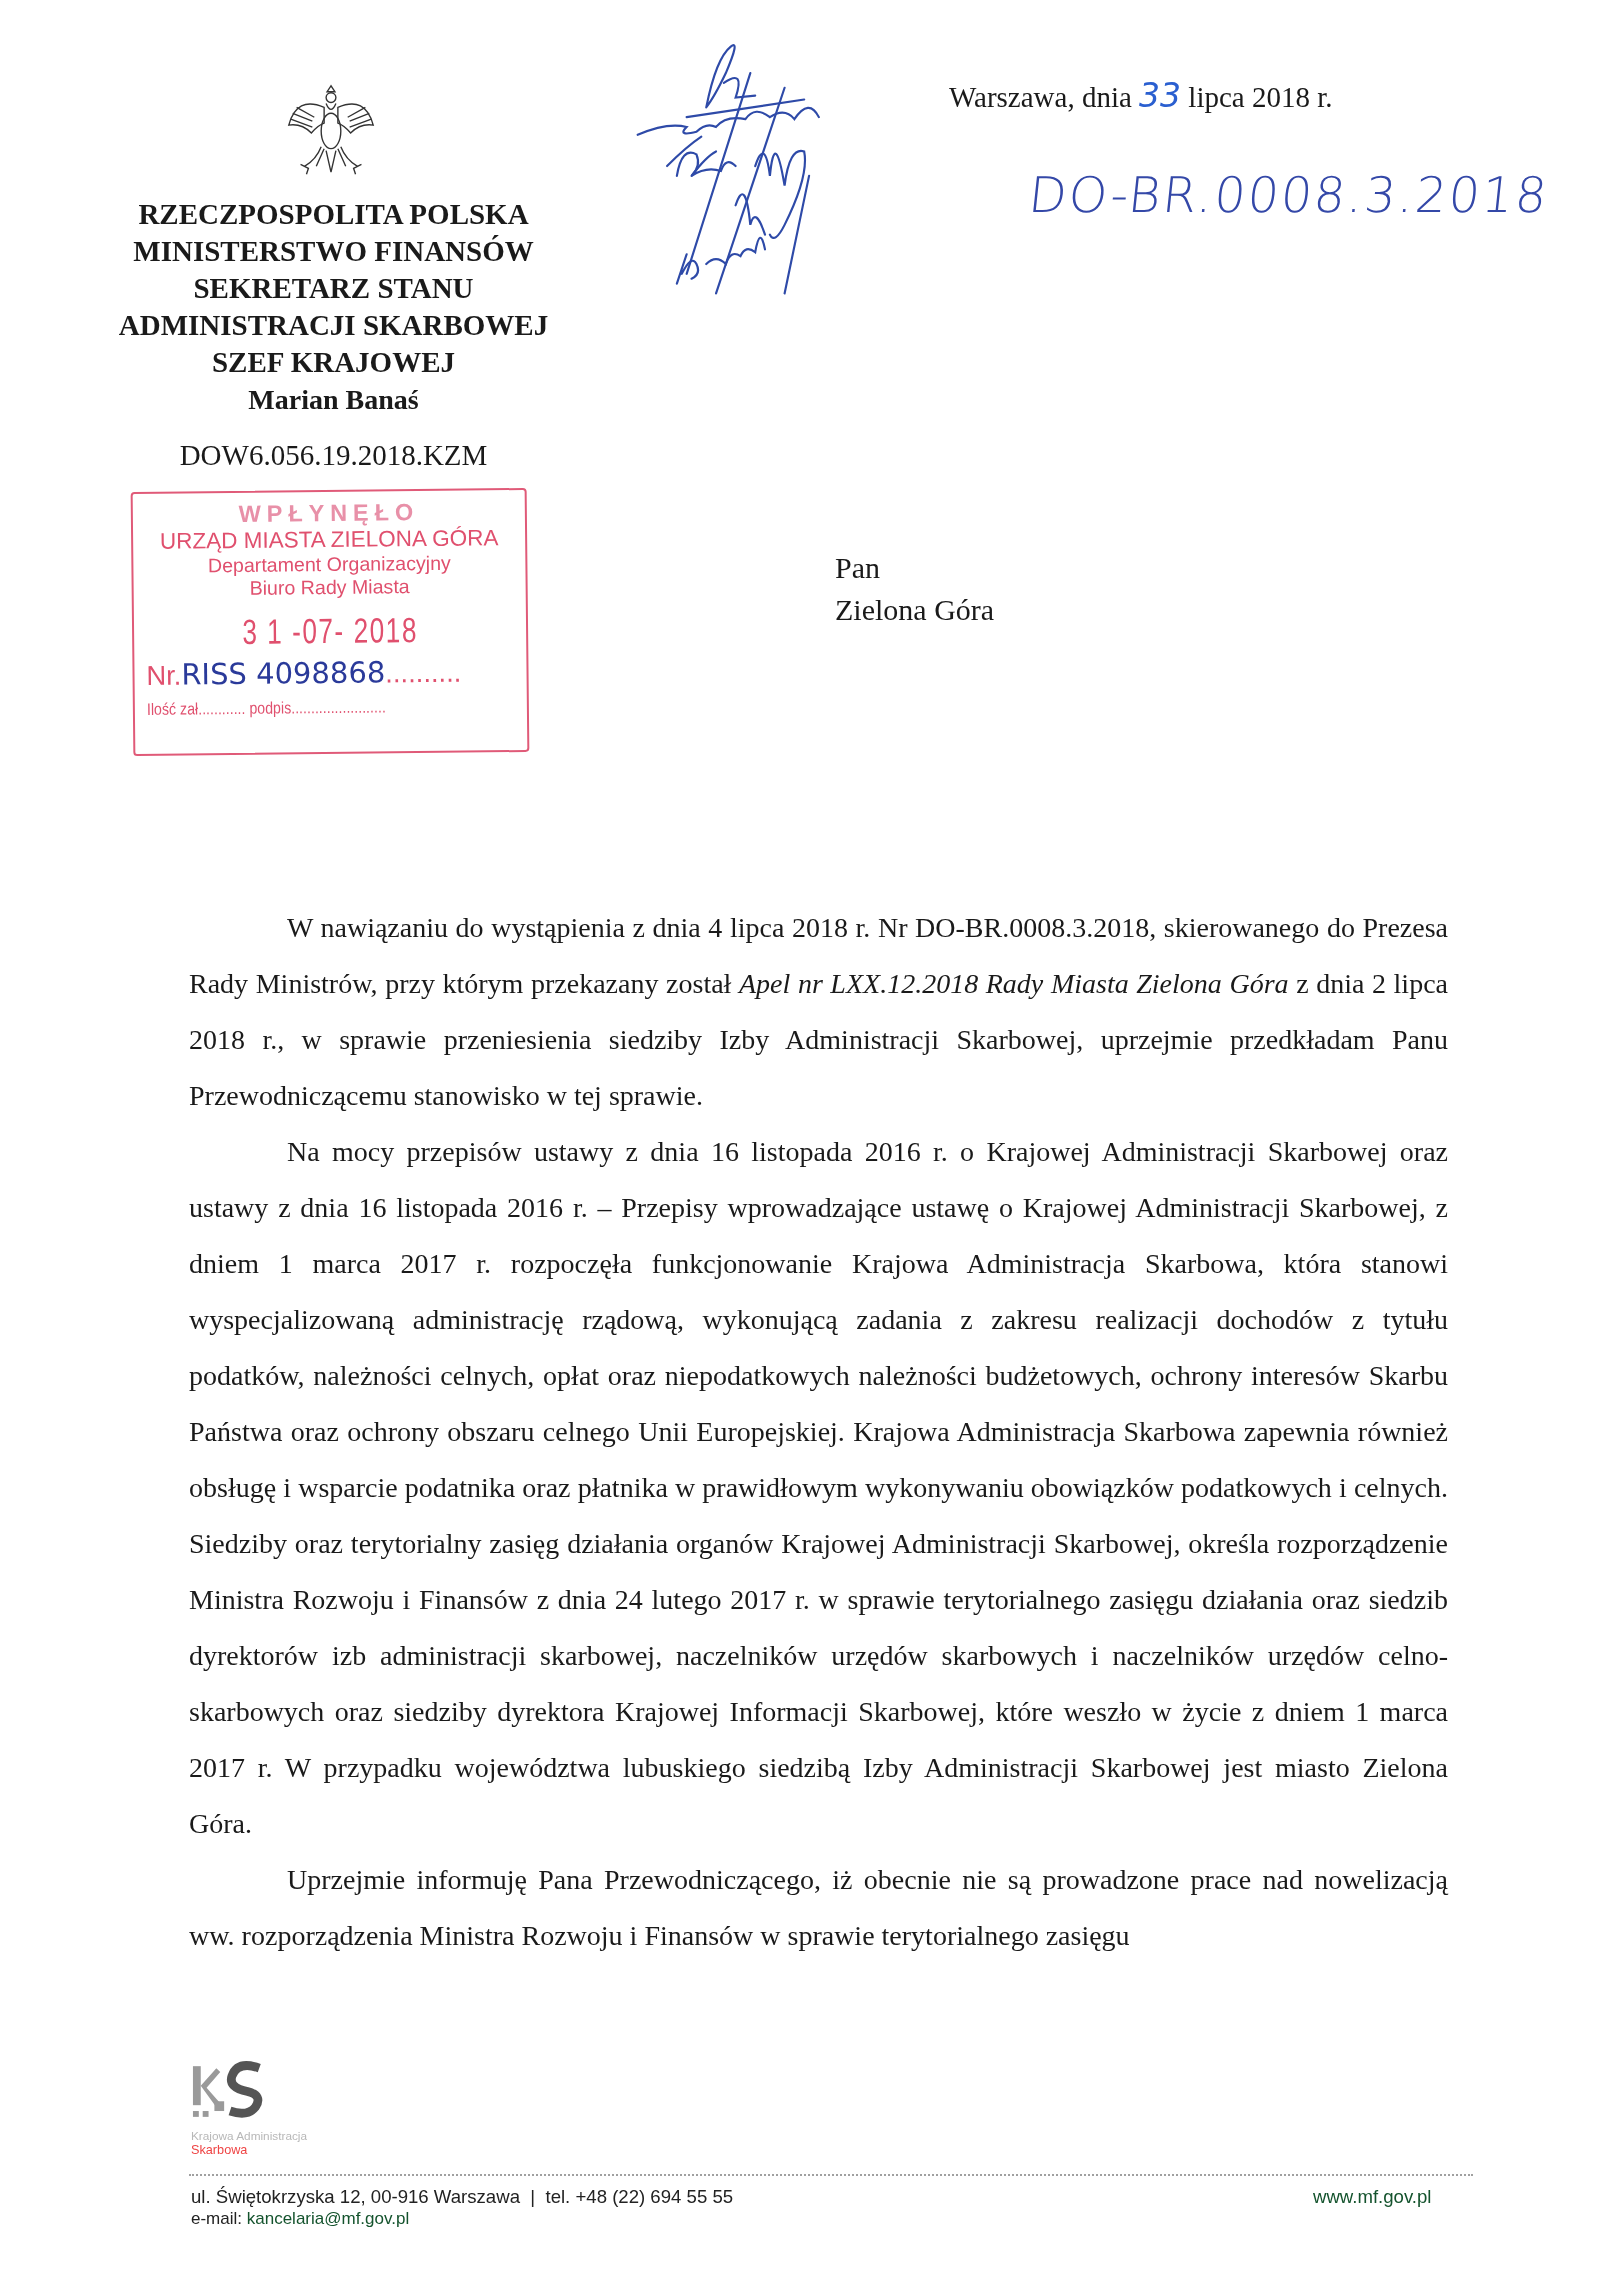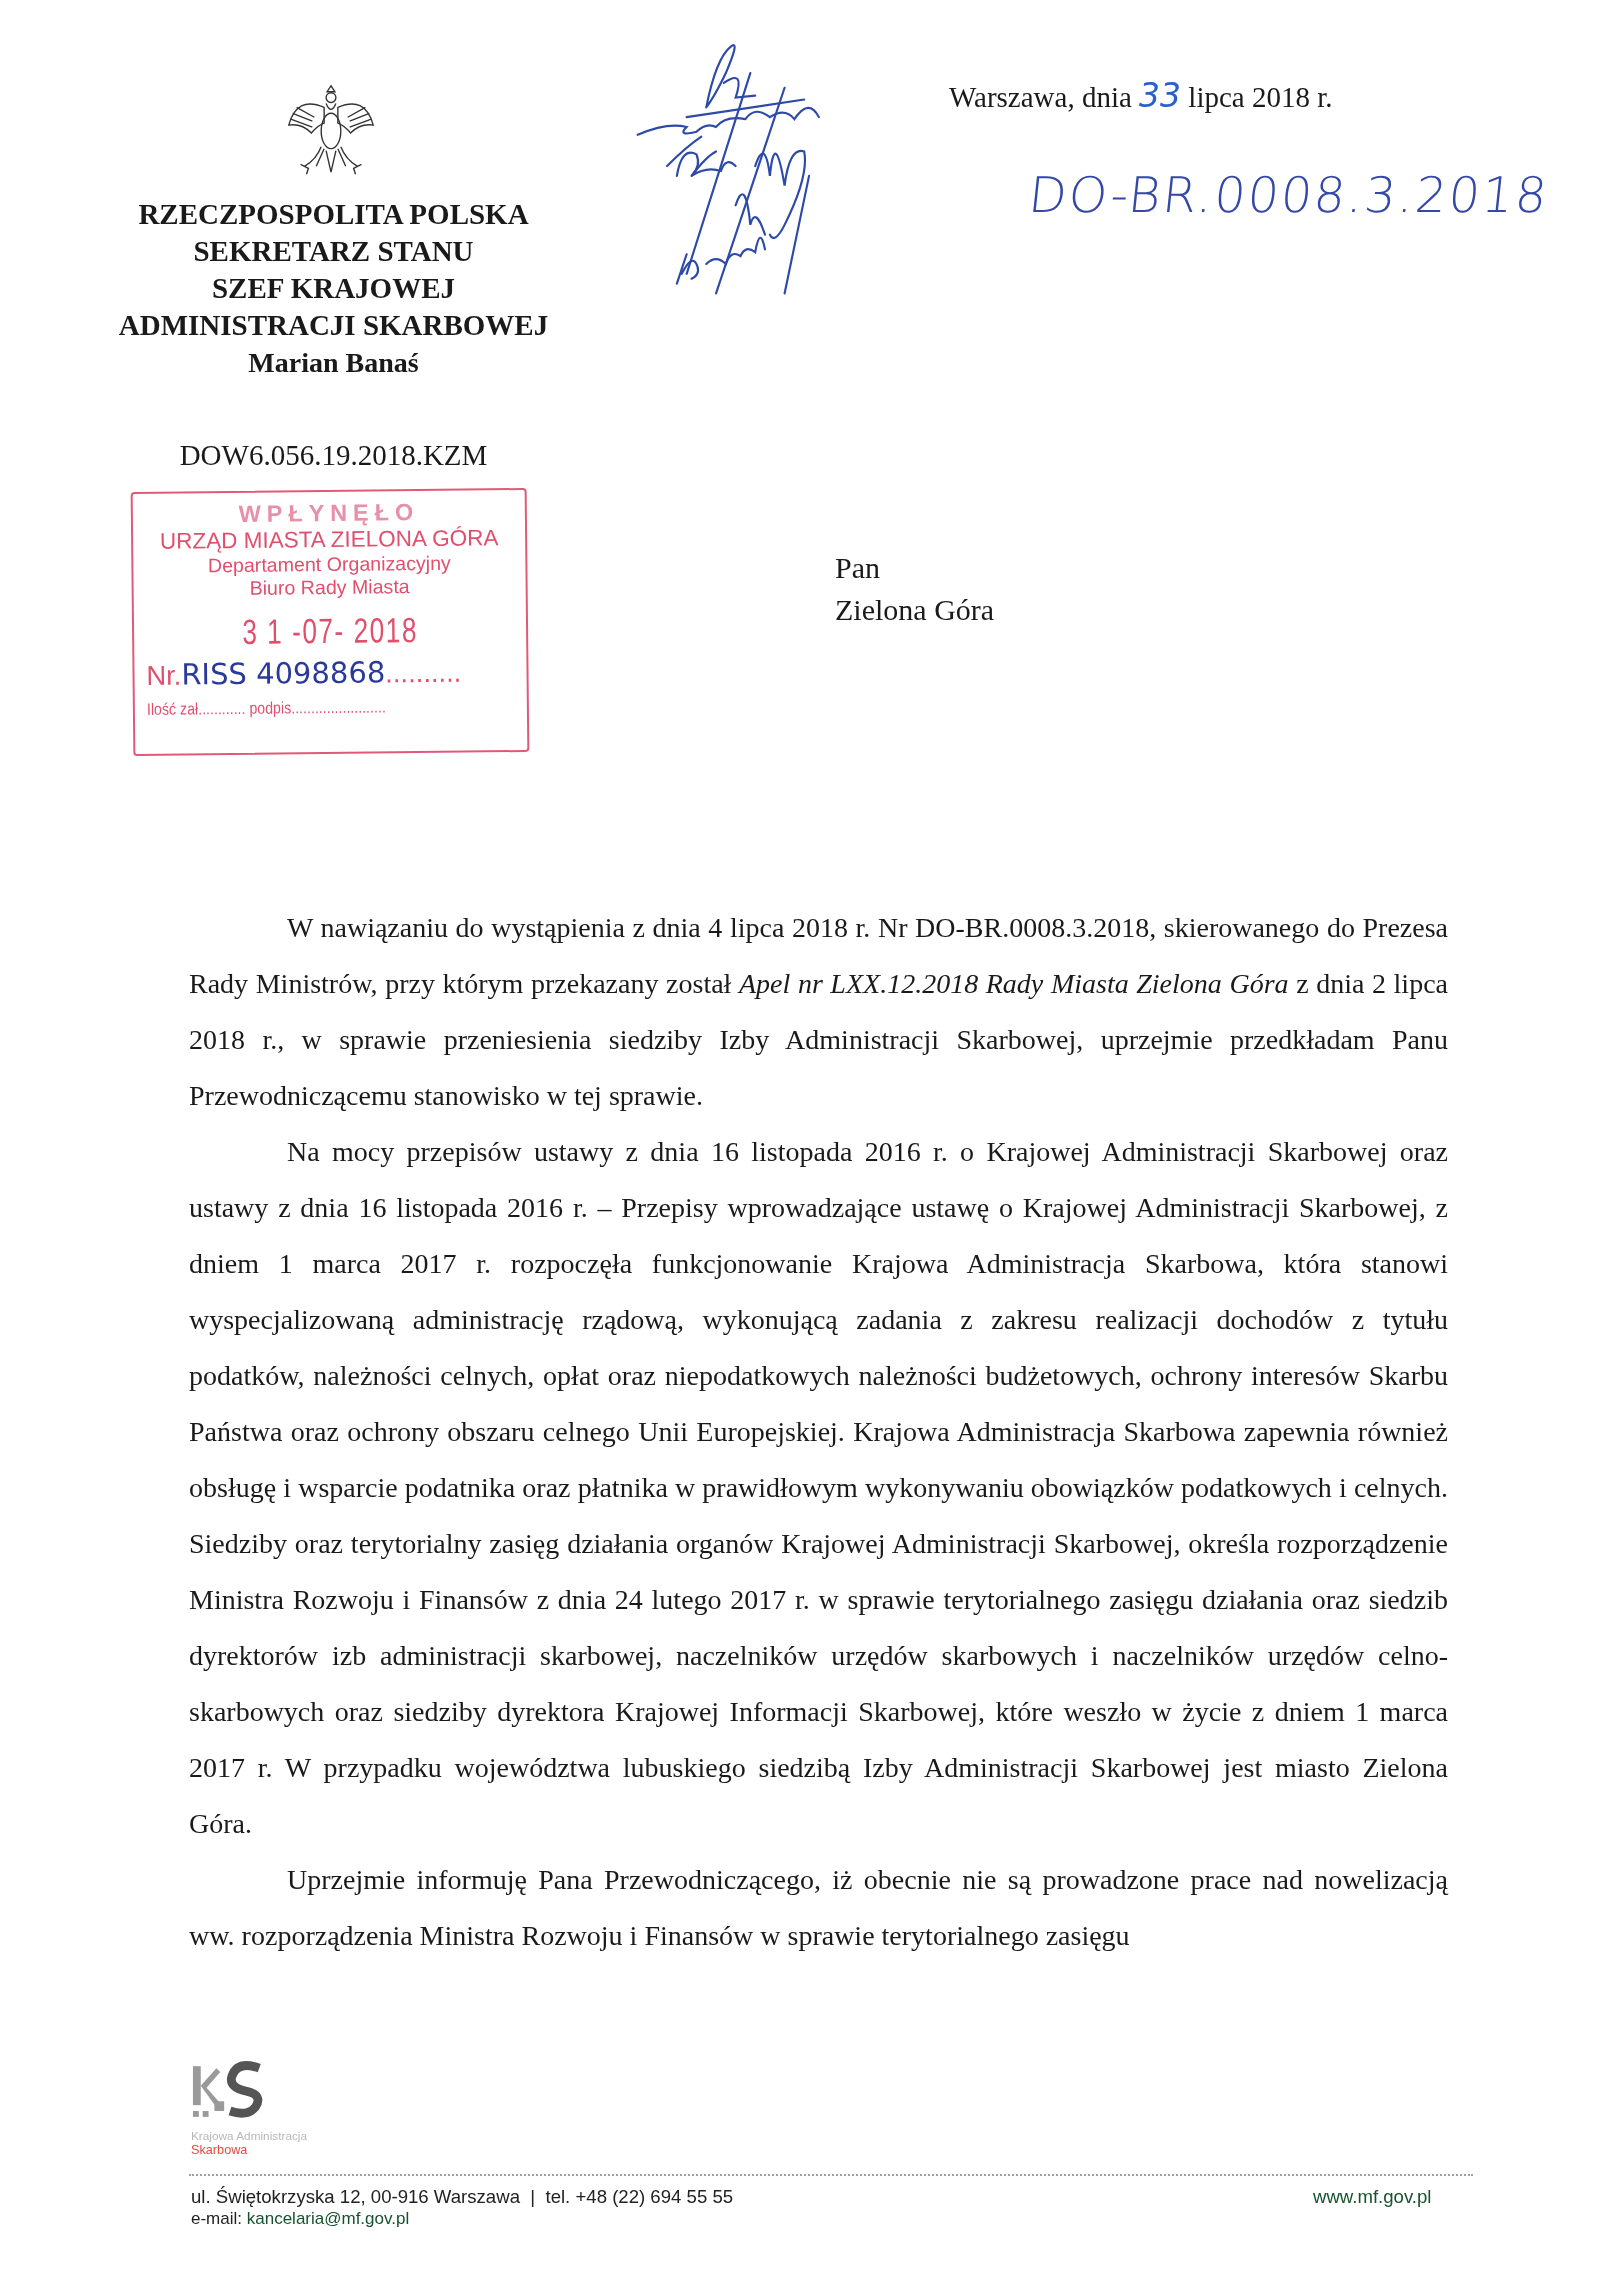--- a/index.html
+++ b/index.html
@@ -75,23 +75,24 @@
     <ellipse cx="55" cy="56" rx="10" ry="18"></ellipse>
     <path d="M45 72 Q40 85 28 92 M65 72 Q70 85 82 92"></path>
     <path d="M48 74 l-8 18 M62 74 l8 18"></path>
     <path d="M50 76 l5 22 l5 -22"></path>
     <path d="M24 90 l8 4 l-2 6 M86 90 l-8 4 l2 6"></path>
   </g>
 </svg>
 
 <div id="header-block" class="abs">
   <div>RZECZPOSPOLITA POLSKA</div>
+  <div>MINISTERSTWO FINANSÓW</div>
   <div>SEKRETARZ STANU</div>
+  <div>ADMINISTRACJI SKARBOWEJ</div>
   <div>SZEF KRAJOWEJ</div>
-  <div>ADMINISTRACJI SKARBOWEJ</div>
   <div class="name">Marian Banaś</div>
 </div>
 <div id="ref-number" class="abs">DOW6.056.19.2018.KZM</div>
 
 <div id="stamp" class="abs">
   <div class="t1">WPŁYNĘŁO</div>
   <div class="t2">URZĄD MIASTA ZIELONA GÓRA</div>
   <div class="t3">Departament Organizacyjny</div>
   <div class="t4">Biuro Rady Miasta</div>
   <div class="date">3 1 -07- 2018</div>

